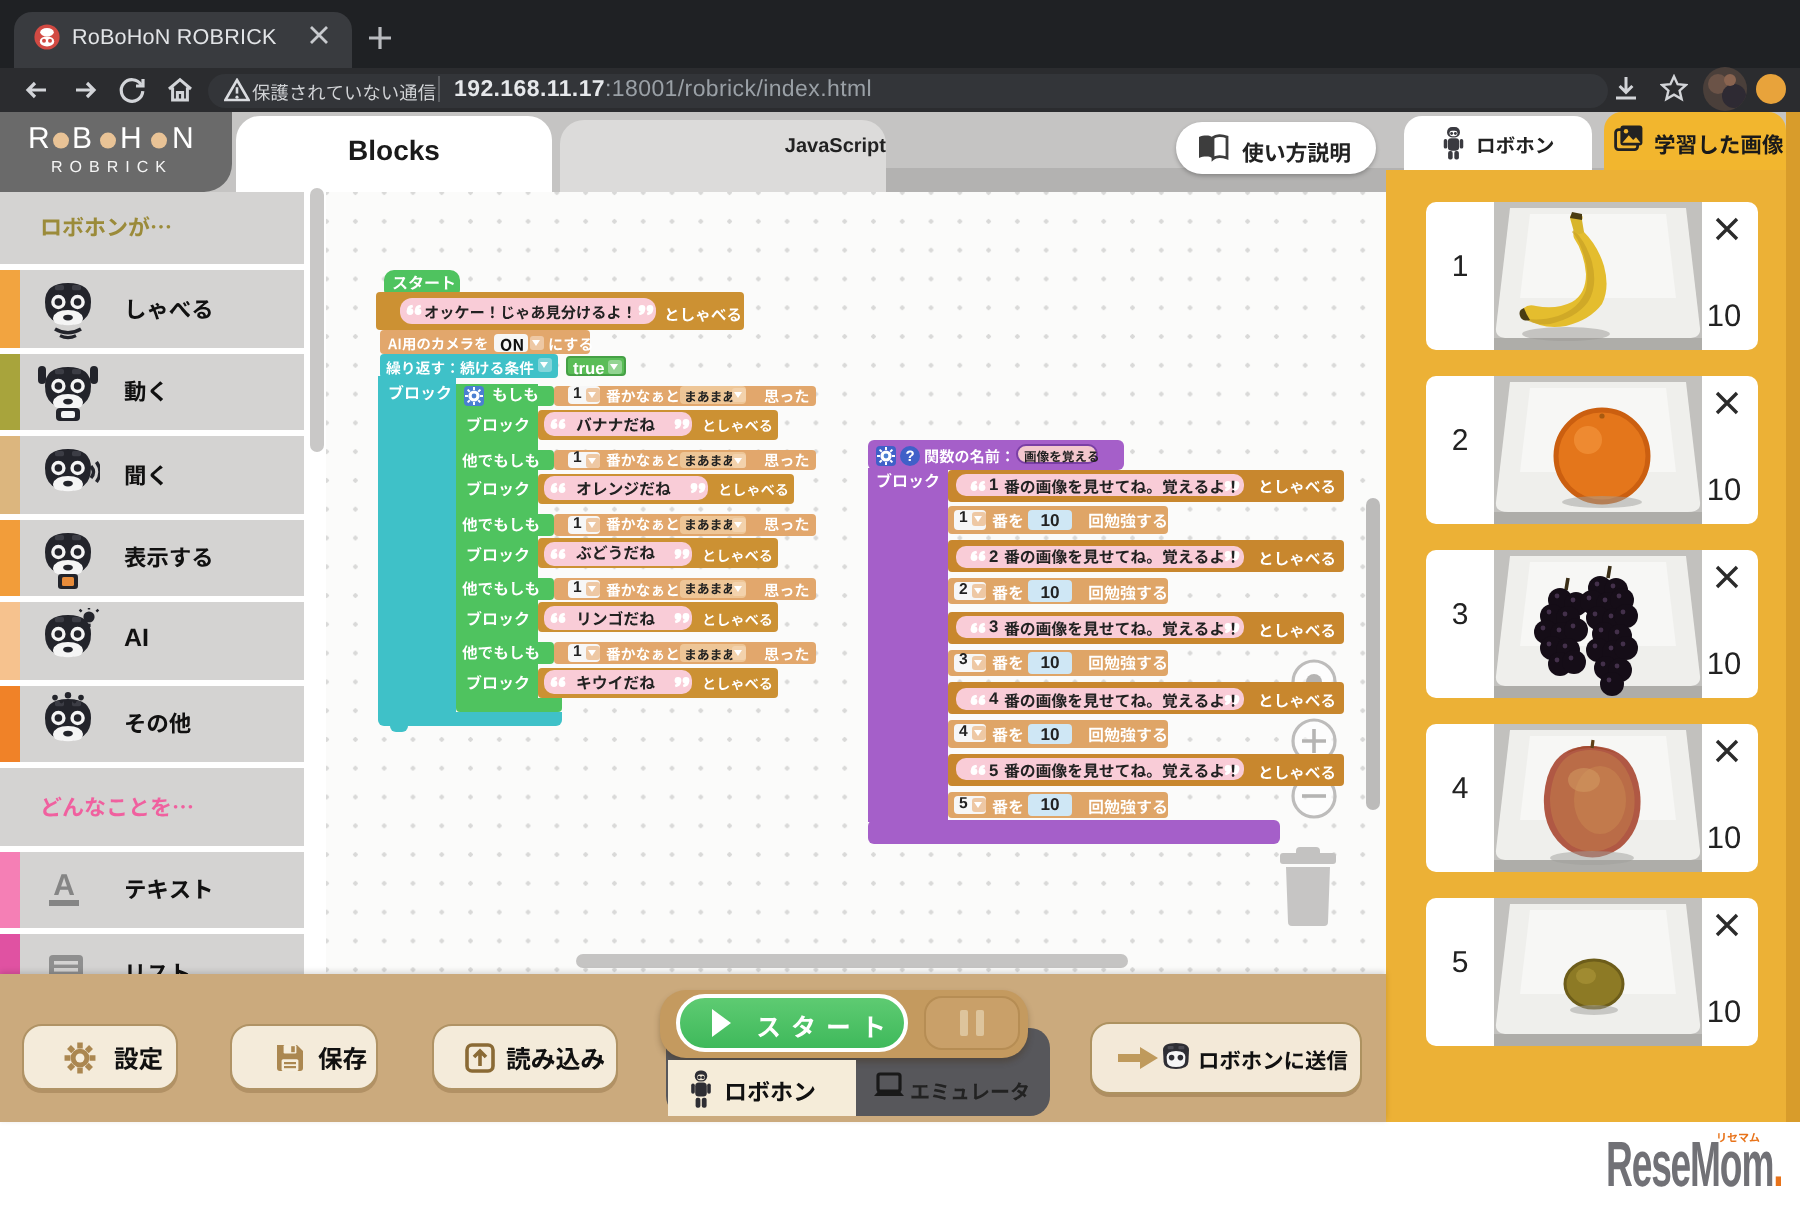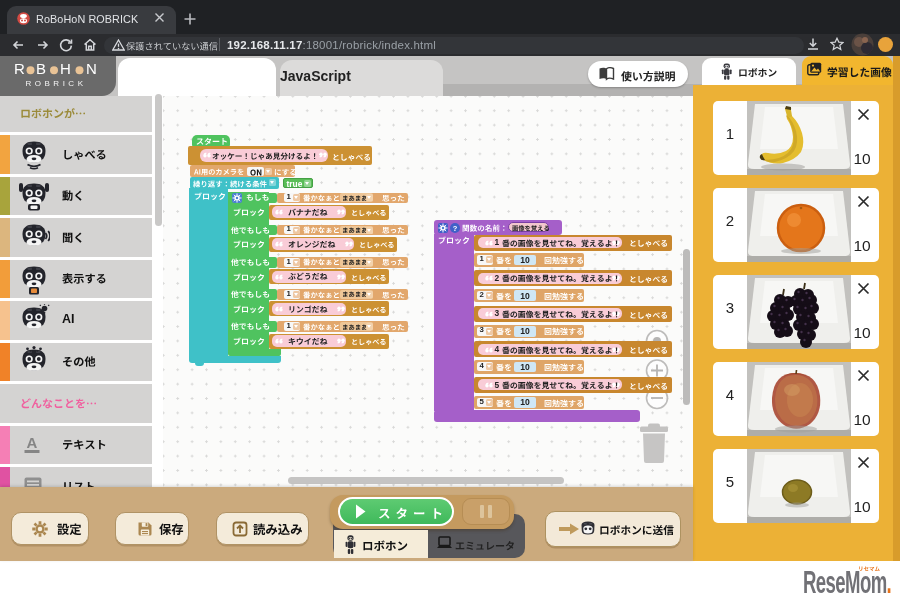--- a/index.html
+++ b/index.html
@@ -126,22 +126,23 @@
         <text x="22" y="14">B</text>
         <text x="46" y="14">H</text>
         <text x="72" y="14">N</text>
       </g>
 <circle cx="16.5" cy="10.3" r="4" fill="#e9c396"></circle>
 <circle cx="40" cy="10.3" r="4" fill="#e9c396"></circle>
 <circle cx="65.5" cy="10.3" r="4" fill="#e9c396"></circle>
 </svg>
     <div class="ab" style="left:0;top:79px;width:112px;text-align:center;color:#f5f5f5;font-size:8px;letter-spacing:3.5px">ROBRICK</div>
     <div class="ab" style="left:118px;top:58px;width:158px;height:38px;background:#fff;border-radius:12px 12px 0 0"></div>
+    <div class="ab" style="left:118px;top:67px;width:158px;text-align:center;font-size:14px;font-weight:bold;color:#1a1a1a">Blocks</div>
     <div class="ab" style="left:280px;top:60px;width:163px;height:36px;background:#dcdbda;border-radius:12px 12px 0 0"></div>
-    <div class="ab" style="left:280px;top:68px;width:163px;text-align:left;font-size:14px;font-weight:bold;color:#222">JavaScript</div>
+    <div class="ab" style="left:280px;top:68px;width:163px;text-align:right;font-size:10px;font-weight:bold;color:#222">JavaScript</div>
     <div class="ab" style="left:588px;top:61px;width:100px;height:26px;background:#fff;border-radius:13px;box-shadow:0 1px 2px rgba(0,0,0,.25)"></div>
     <svg class="ab" style="left:598px;top:67px" width="17" height="14" viewBox="0 0 17 14">
       <path d="M8.5 1.8 C7 0.5 4 0.5 1.5 1.5 V12 C4 11 7 11 8.5 12.3 Z" fill="#3d3d3d"></path>
       <path d="M8.5 1.8 C10 0.5 13 0.5 15.5 1.5 V12 C13 11 10 11 8.5 12.3 Z" fill="none" stroke="#3d3d3d" stroke-width="1.4"></path>
     </svg>
     <svg style="position:absolute;left:621px;top:68.5px;overflow:visible" width="55.5" height="15.3">
       <use href="#tsukai" fill="#222"></use>
     </svg>
     <div class="ab" style="left:702px;top:58px;width:94px;height:27px;background:#fff;border-radius:9px 9px 0 0"></div>
     <svg class="ab" style="left:720px;top:61.5px" width="13.5" height="19" viewBox="0 0 13 17">

